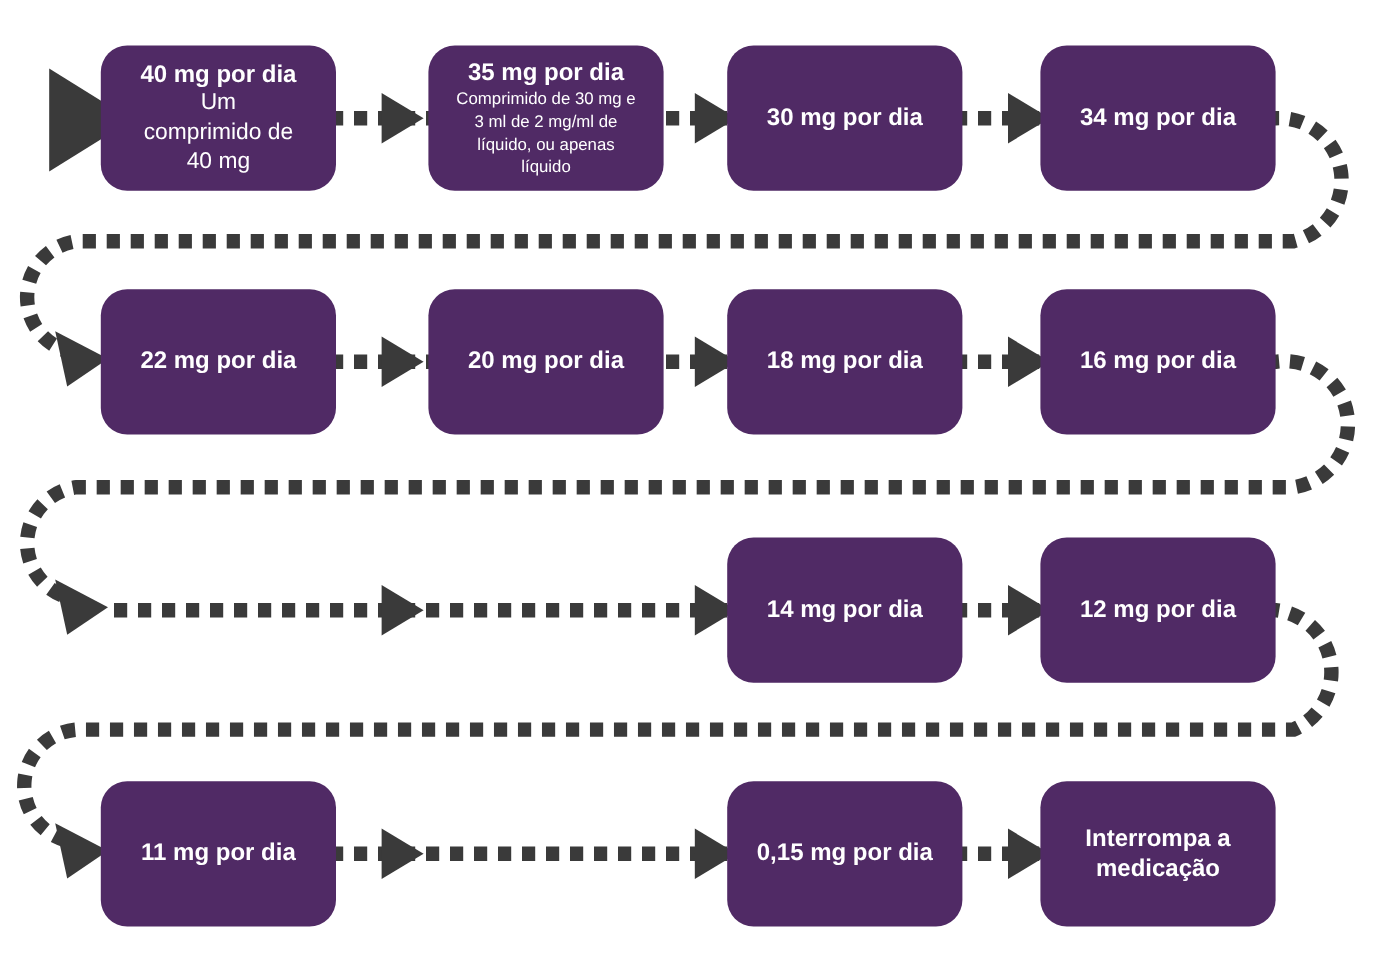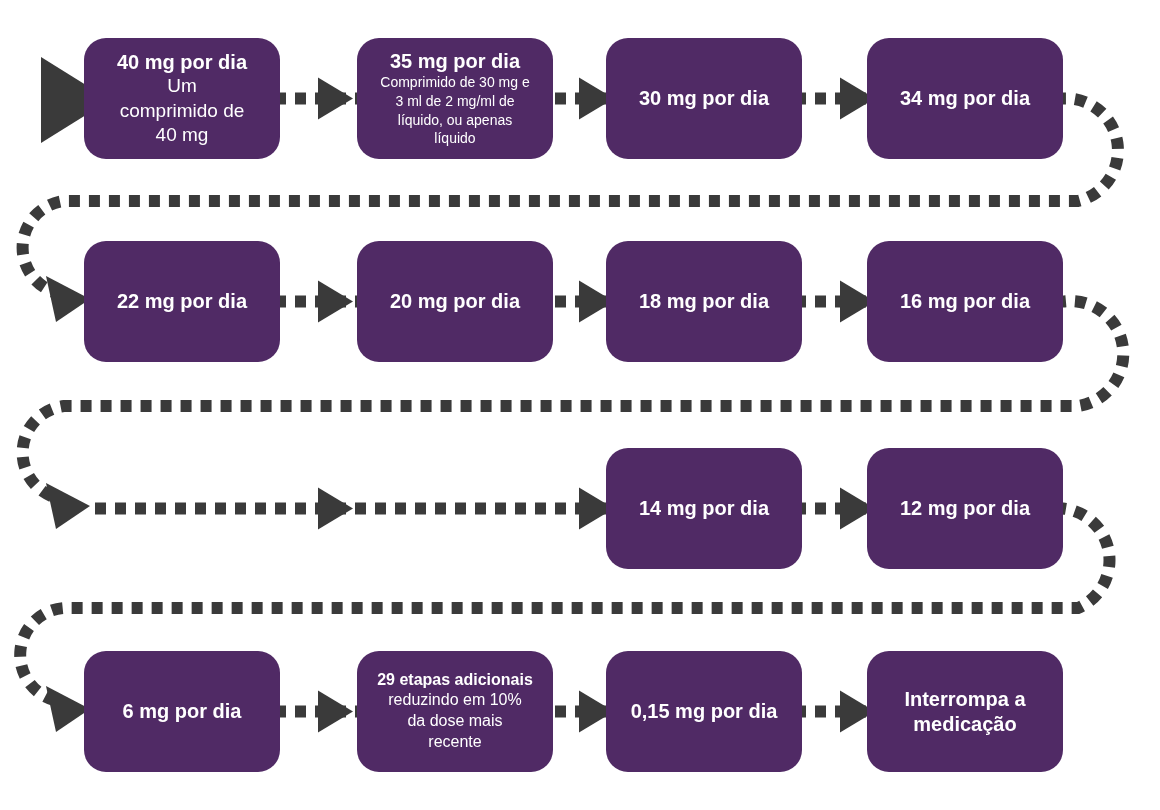--- a/index.html
+++ b/index.html
@@ -124,27 +124,21 @@
   </div>
 
   <div class="box c3 r3">
     <div class="headline">14 mg por dia</div>
   </div>
   <div class="box c4 r3">
     <div class="headline">12 mg por dia</div>
   </div>
 
   <div class="box c1 r4">
-    <div class="headline">6 mg por dia</div>
-  </div>
-  <div class="box c2 r4 compact">
-    <div class="headline">29 etapas adicionais</div>
-    <div class="detail">reduzindo em 10%
-da dose mais
-recente</div>
+    <div class="headline">11 mg por dia</div>
   </div>
   <div class="box c3 r4">
     <div class="headline">0,15 mg por dia</div>
   </div>
   <div class="box c4 r4">
     <div class="headline">Interrompa a
 medicação</div>
   </div>
 
 </div>

